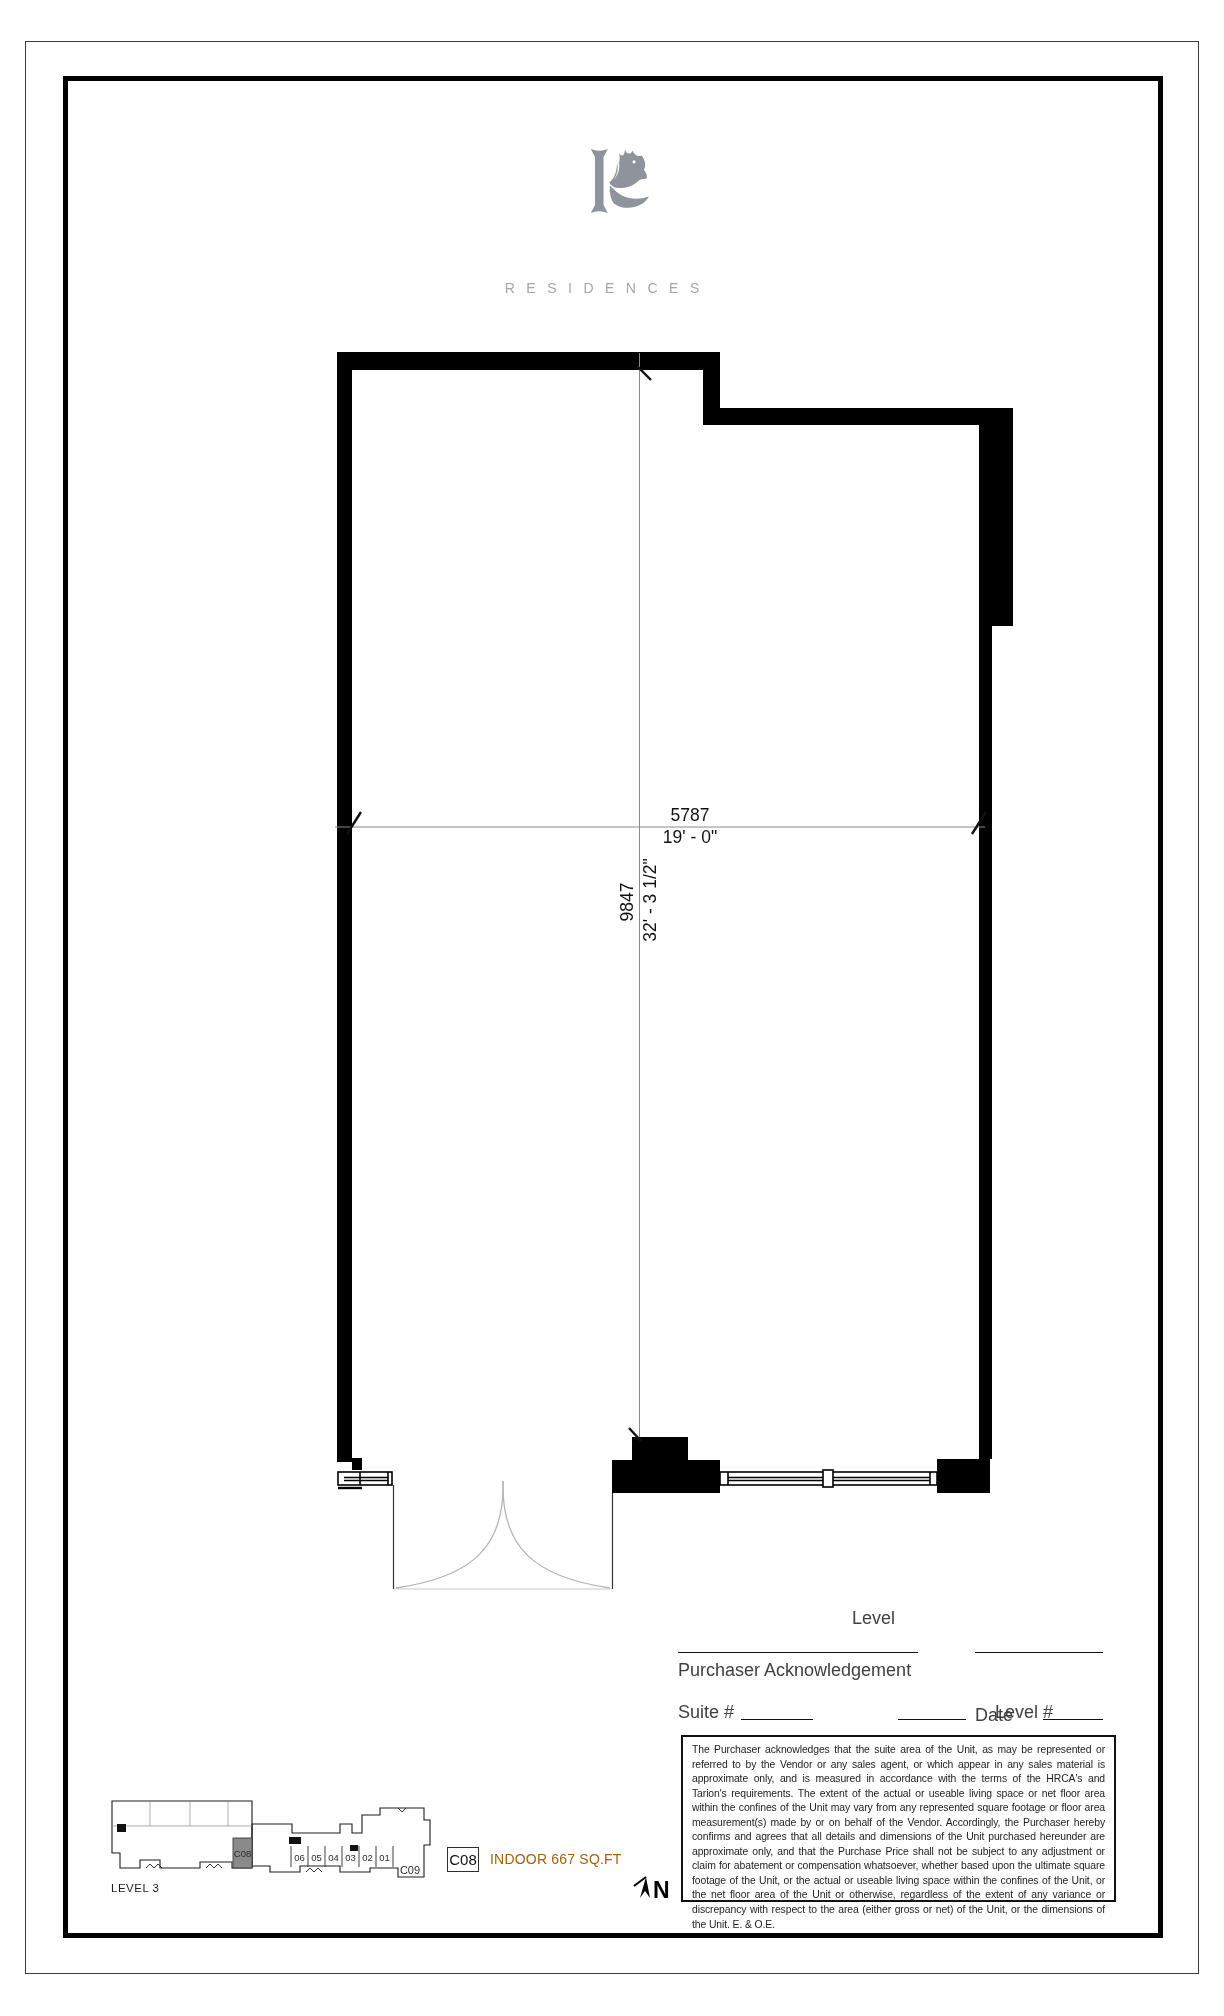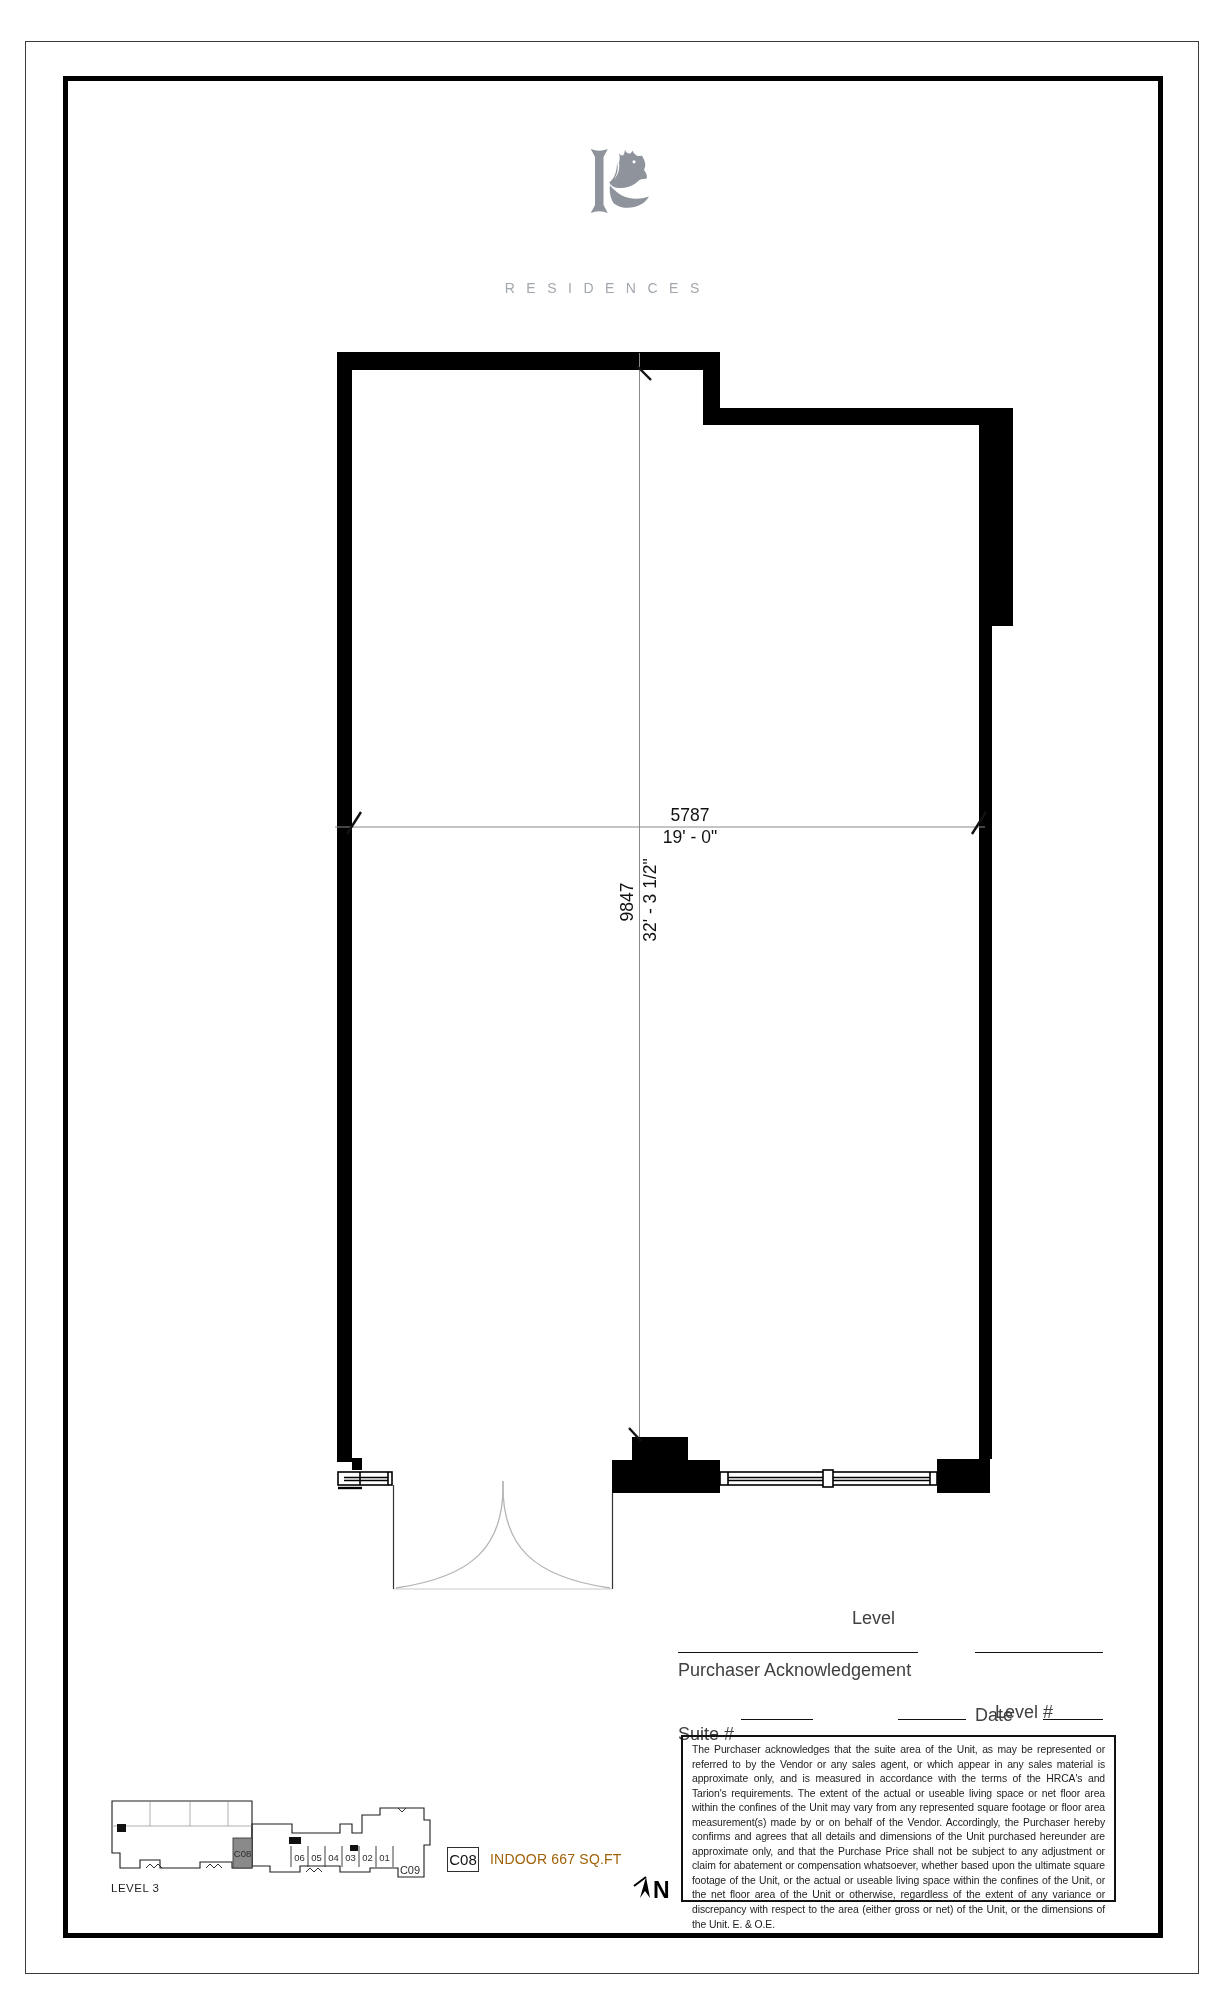--- a/index.html
+++ b/index.html
@@ -166,21 +166,21 @@
     <text class="dim-text" x="690" y="843" text-anchor="middle">19' - 0"</text>
     <text class="dim-text" transform="rotate(-90 633 902)" x="633" y="902" text-anchor="middle">9847</text>
     <text class="dim-text" transform="rotate(-90 656 900)" x="656" y="900" text-anchor="middle">32' - 3 1/2"</text>
   </svg>
 
   <div class="abs sig-line" style="left:678px; top:1652px; width:240px;"></div>
   <div class="abs sig-line" style="left:975px; top:1652px; width:128px;"></div>
   <div class="abs ack-label" style="left:678px; top:1660px;">Purchaser Acknowledgement</div>
   <div class="abs ack-label" style="left:975px; top:1660px;margin-top:45px;">Date</div>
 
-  <div class="abs ack-label" style="left:678px; top:1702px;margin-top:22px;">Suite #</div>
+  <div class="abs ack-label" style="left:678px; top:1702px;">Suite #</div>
   <div class="abs sig-line" style="left:741px; top:1719px; width:72px;"></div>
   <div class="abs ack-label" style="left:852px; top:1608px;">Level</div>
   <div class="abs sig-line" style="left:898px; top:1719px; width:68px;"></div>
   <div class="abs ack-label" style="left:995px; top:1702px;">Level #</div>
   <div class="abs sig-line" style="left:1043px; top:1719px; width:60px;"></div>
 
   <div class="abs" id="disclaimer-box">
     <div id="disclaimer-text">The Purchaser acknowledges that the suite area of the Unit, as may be represented or referred to by the Vendor or any sales agent, or which appear in any sales material is approximate only, and is measured in accordance with the terms of the HRCA's and Tarion's requirements.  The extent of the actual or useable living space or net floor area within the confines of the Unit may vary from any represented square footage or floor area measurement(s) made by or on behalf of the Vendor.  Accordingly, the Purchaser hereby confirms and agrees that all details and dimensions of the Unit purchased hereunder are approximate only, and that the Purchase Price shall not be subject to any adjustment or claim for abatement or compensation whatsoever, whether based upon the ultimate square footage of the Unit, or the actual or useable living space within the confines of the Unit, or the net floor area of the Unit or otherwise, regardless of the extent of any variance or discrepancy with respect to the area (either gross or net) of the Unit, or the dimensions of the Unit. E. &amp; O.E.</div>
   </div>
 

